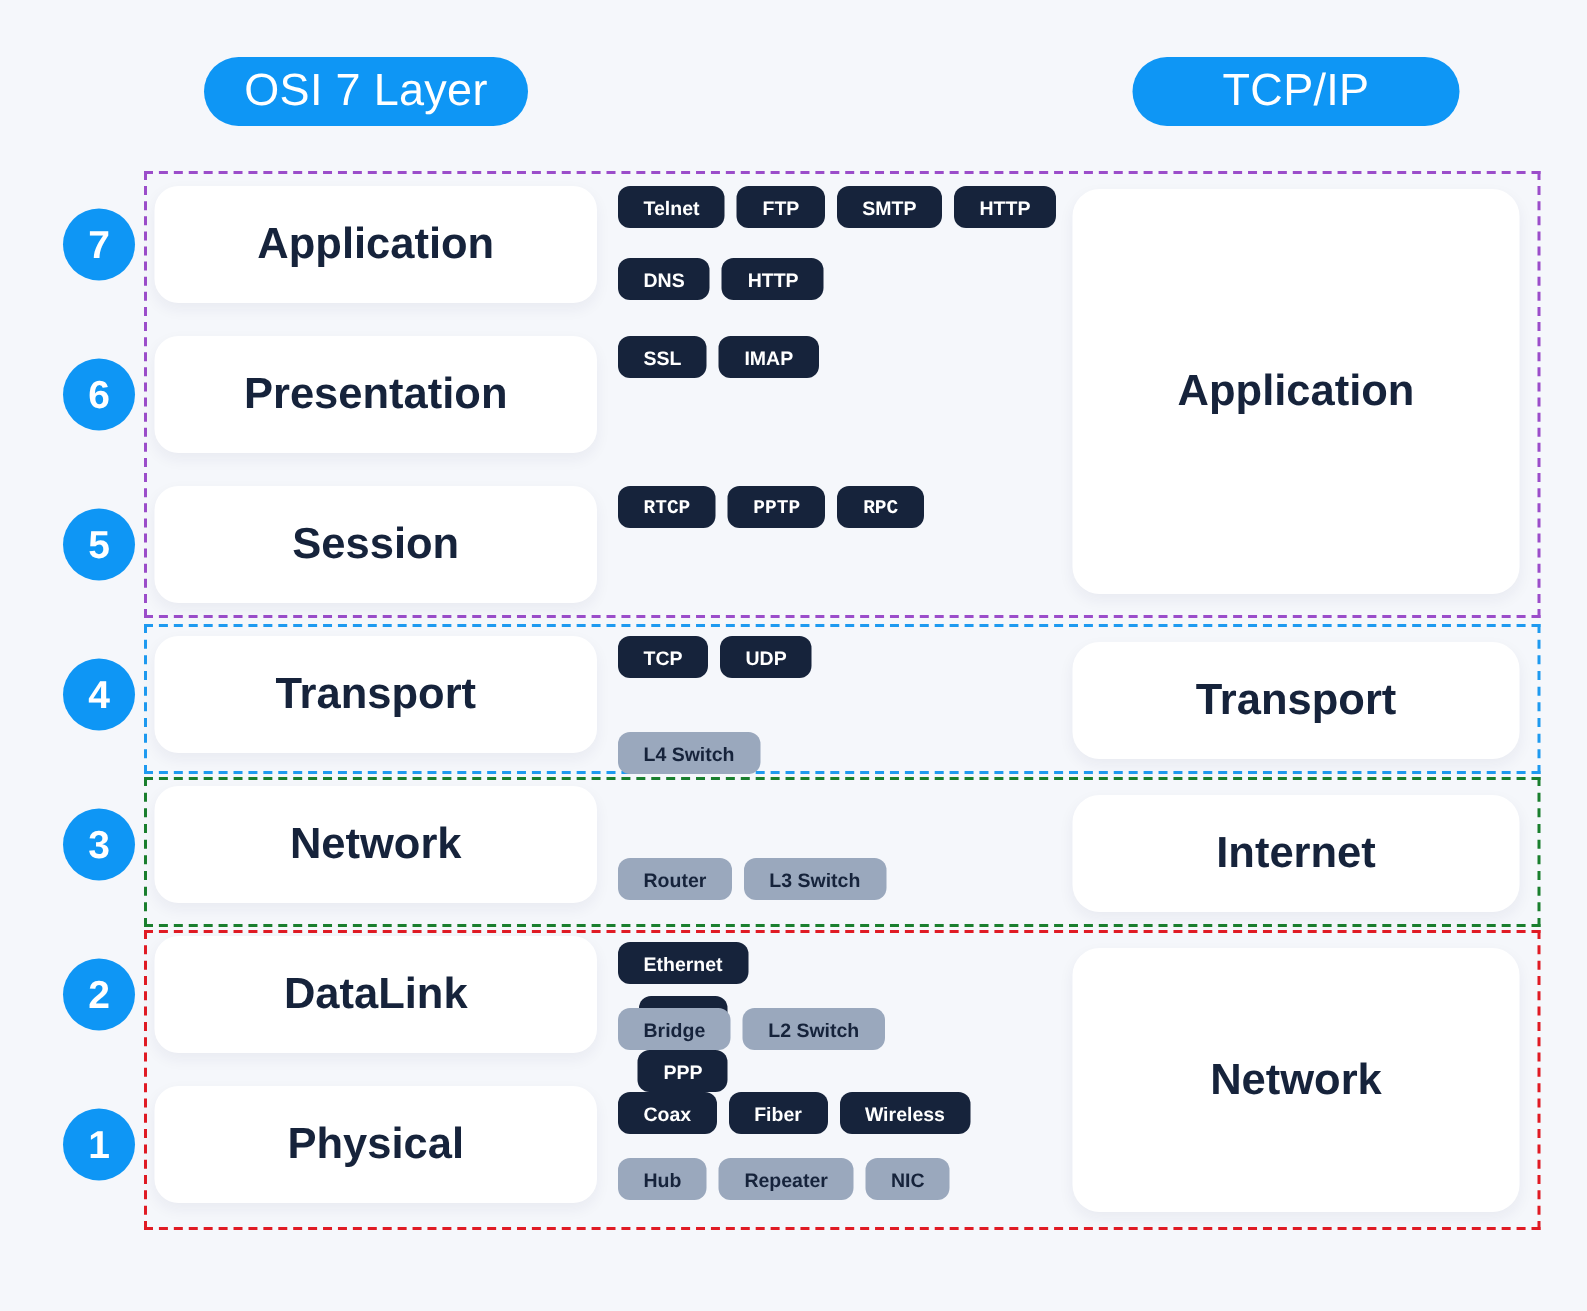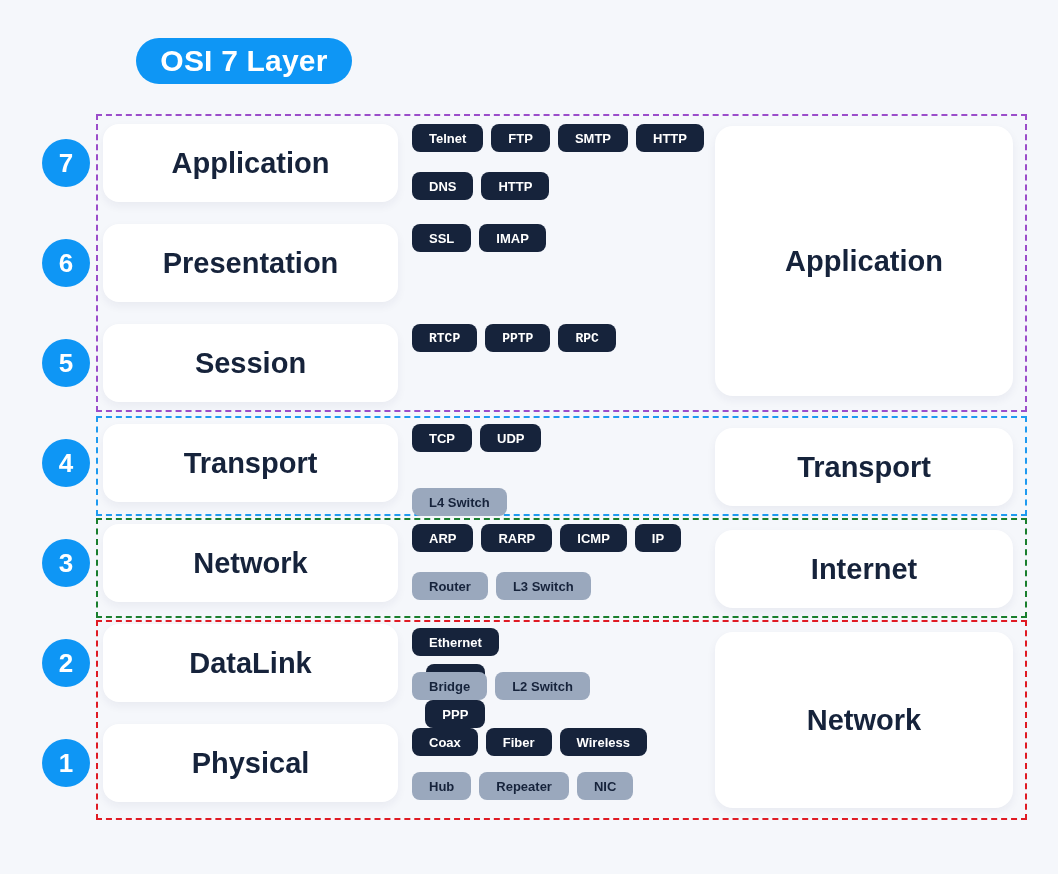--- a/index.html
+++ b/index.html
@@ -26,21 +26,21 @@
   }
   .pill {
     position: absolute;
     display: flex;
     align-items: center;
     justify-content: center;
     background: #0e96f5;
     color: #ffffff;
     border-radius: 999px;
     font-size: 30px;
-    font-weight: bold;
+    font-weight: normal;
     letter-spacing: 0.2px;
     white-space: nowrap;
   }
   #pill-osi  { left: 136px; top: 38px; width: 216px; height: 46px; }
   #pill-tcp  { left: 755px; top: 38px; width: 218px; height: 46px; }
 
   
   .diagram {
     position: absolute;
     left: 0;
@@ -141,20 +141,21 @@
   #tcp-application { top: 16px;  height: 270px; }
   #tcp-transport   { top: 318px; height: 78px;  }
   #tcp-internet    { top: 420px; height: 78px;  }
   #tcp-network     { top: 522px; height: 176px; }
 </style>
 </head>
 <body>
 
 <div class="header-row">
   <div class="pill" id="pill-osi">OSI 7 Layer</div>
+  <div class="pill" id="pill-tcp">TCP/IP</div>
 </div>
 
 <div class="diagram">
 
   <div class="group" id="group-application"></div>
   <div class="group" id="group-transport"></div>
   <div class="group" id="group-internet"></div>
   <div class="group" id="group-network"></div>
 
   <div class="layer-row" style="top:14px;">
@@ -200,26 +201,20 @@
     <span class="chip proto">UDP</span>
   </div>
   <div class="chip-row" style="top:378px;text-align:right;">
     <span class="chip device">L4 Switch</span>
   </div>
 
   <div class="layer-row" style="top:414px;">
     <div class="num-badge">3</div>
     <div class="layer-card">Network</div>
   </div>
-  <div class="chip-row" style="top:414px;">
-    <span class="chip proto">ARP</span>
-    <span class="chip proto">RARP</span>
-    <span class="chip proto">ICMP</span>
-    <span class="chip proto">IP</span>
-  </div>
   <div class="chip-row" style="top:462px;">
     <span class="chip device">Router</span>
     <span class="chip device">L3 Switch</span>
   </div>
 
   <div class="layer-row" style="top:514px;">
     <div class="num-badge">2</div>
     <div class="layer-card">DataLink</div>
   </div>
   <div class="chip-row" style="top:518px;flex-direction:column;">

